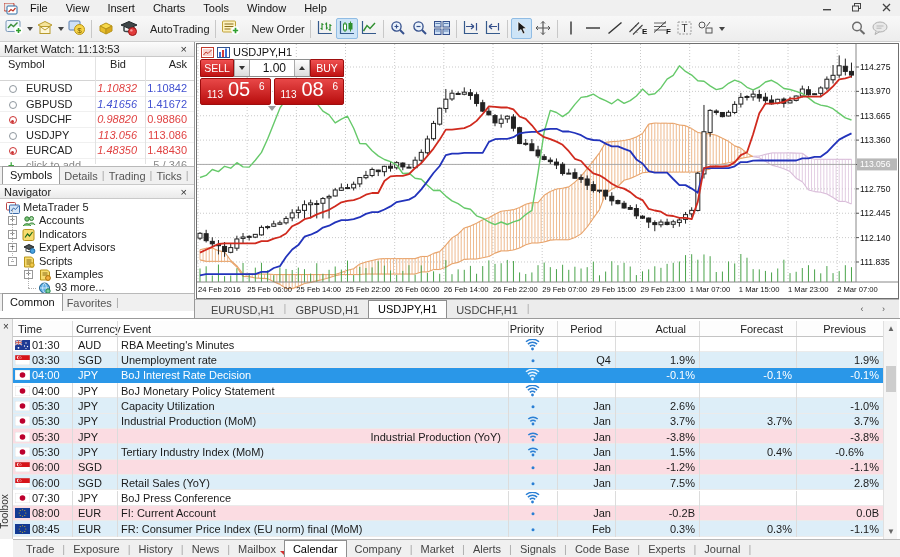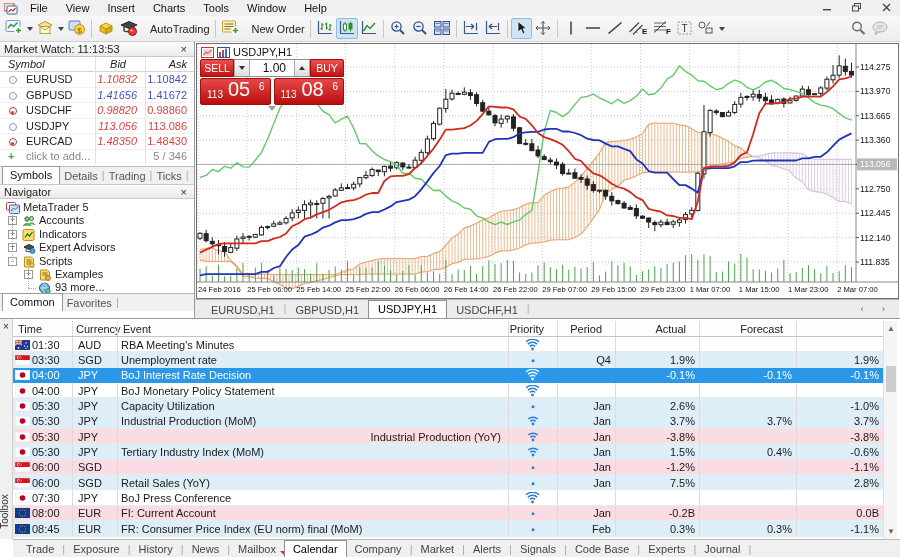--- a/index.html
+++ b/index.html
@@ -27,21 +27,21 @@
 .panel-title { height:15px; background:linear-gradient(#fcfcfc,#eaeaea); border-bottom:1px solid #c9c9c9; display:flex; align-items:center; padding:0 4px; color:#222; }
 .panel-title .t { flex:1; }
 .close-x { color:#333; font-size:11px; line-height:10px; padding:0 3px; }
 .panel-tabs { height:18px; background:#f0f0f0; border-top:1px solid #b9b9b9; display:flex; align-items:flex-end; padding-left:2px; position:relative; }
 .ptab { padding:2px 4px 2px; color:#555; position:relative; }
 .ptab.active { background:#fff; border:1px solid #9a9a9a; border-bottom:none; color:#111; margin-bottom:0; padding:2px 7px 3px; }
 .ptab-sep { color:#aaa; align-self:center; padding-bottom:1px; }
 
 
 #mw-table { position:relative; height:109px; background:#fff; }
-#mw-head { height:15px; border-bottom:1px solid #d4d4d4; position:relative; color:#222;font-style:italic; }
+#mw-head { height:24px; border-bottom:1px solid #d4d4d4; position:relative; color:#222; }
 .mw-col-line { position:absolute; top:0; bottom:0; width:1px; background:#e2e2e2; }
 #mw-rows .mwr { height:15.6px; position:relative; border-bottom:1px solid #f0f0f0; }
 .mw-sym { position:absolute; left:26px; top:1px; color:#222; }
 .mw-bid,.mw-ask { position:absolute; top:1px; text-align:right; }
 .mw-bid { right:57px;font-style:italic; } .mw-ask { right:7px; }
 .c-red { color:#e04343; } .c-blue { color:#4150d0; }
 .sym-ico { position:absolute; left:9px; top:4px; width:8px; height:8px; border-radius:50%; }
 .sym-ico.gray { border:1.3px solid #8f979e; }
 .sym-ico.red { border:1.3px solid #cc3333; }
 .sym-ico.red::after { content:''; position:absolute; left:0.5px; top:2.5px; width:3px; height:3px; border-radius:50%; background:#cc3333; }
@@ -1343,20 +1343,21 @@
     <span class="vlabel">Toolbox</span>
   </div>
   <div id="cal-head">
       <span class="cal-h" style="left: 5px;">Time</span>
       <span class="cal-h" style="left: 63px;">Currency</span>
       <span class="cal-h" style="left: 110px;">Event</span>
       <span class="cal-h" style="left: 0px; width: 531px; text-align: right; position: absolute;">Priority</span>
       <span class="cal-h" style="left: 0px; width: 589px; text-align: right; position: absolute;">Period</span>
       <span class="cal-h" style="left: 0px; width: 673px; text-align: right; position: absolute;">Actual</span>
       <span class="cal-h" style="left: 0px; width: 770px; text-align: right; position: absolute;">Forecast</span>
+      <span class="cal-h" style="left: 0px; width: 853px; text-align: right; position: absolute;">Previous</span>
       <div class="cal-vline" style="left: 59px;"></div>
       <div class="cal-vline" style="left: 104px;"></div>
       <div class="cal-vline" style="left: 495px;"></div>
       <div class="cal-vline" style="left: 544px;"></div>
       <div class="cal-vline" style="left: 602px;"></div>
       <div class="cal-vline" style="left: 686px;"></div>
       <div class="cal-vline" style="left: 783px;"></div>
     </div>
   <div id="cal-rows">
       <div class="cal-row bg-white" style="top: 0px;">
@@ -1559,21 +1560,21 @@
         <span class="cal-cell" style="left: 65px;">JPY</span>
         <span class="cal-cell" style="left: 108px; width: 380px;">Tertiary Industry Index (MoM)</span>
         <span class="cal-cell" style="left: 495px; width: 49px; text-align: center;"><svg width="14" height="11" viewBox="0 0 14 11">
             <circle cx="7" cy="9" r="1.4" fill="#2a7fd4"></circle>
             <path d="M4.3 6.4 a4.3 4.3 0 0 1 5.4 0" fill="none" stroke="#2a7fd4" stroke-width="1.5"></path>
             <path d="M2.3 4 a7 7 0 0 1 9.4 0" fill="none" stroke="#2a7fd4" stroke-width="1.5"></path>
           </svg></span>
         <span class="cal-cell" style="left: 544px; width: 54px; text-align: right;">Jan</span>
         <span class="cal-cell" style="left: 602px; width: 80px; text-align: right;">1.5%</span>
         <span class="cal-cell" style="left: 686px; width: 93px; text-align: right;">0.4%</span>
-        <span class="cal-cell" style="left: 783px; width: 83px; text-align: right; padding-left: 24px;">-0.6%</span>
+        <span class="cal-cell" style="left: 783px; width: 83px; text-align: center; padding-left: 24px;">-0.6%</span>
         <div style="position: absolute; left: 0px; right: 0px; bottom: 0px; height: 1px; background: rgb(235, 235, 235);"></div>
         <div class="cal-vline" style="left: 59px;"></div>
         <div class="cal-vline" style="left: 104px;"></div>
         <div class="cal-vline" style="left: 495px;"></div>
         <div class="cal-vline" style="left: 544px;"></div>
         <div class="cal-vline" style="left: 602px;"></div>
         <div class="cal-vline" style="left: 686px;"></div>
         <div class="cal-vline" style="left: 783px;"></div>
       </div>
       <div class="cal-row bg-pink" style="top: 122.8px;">

